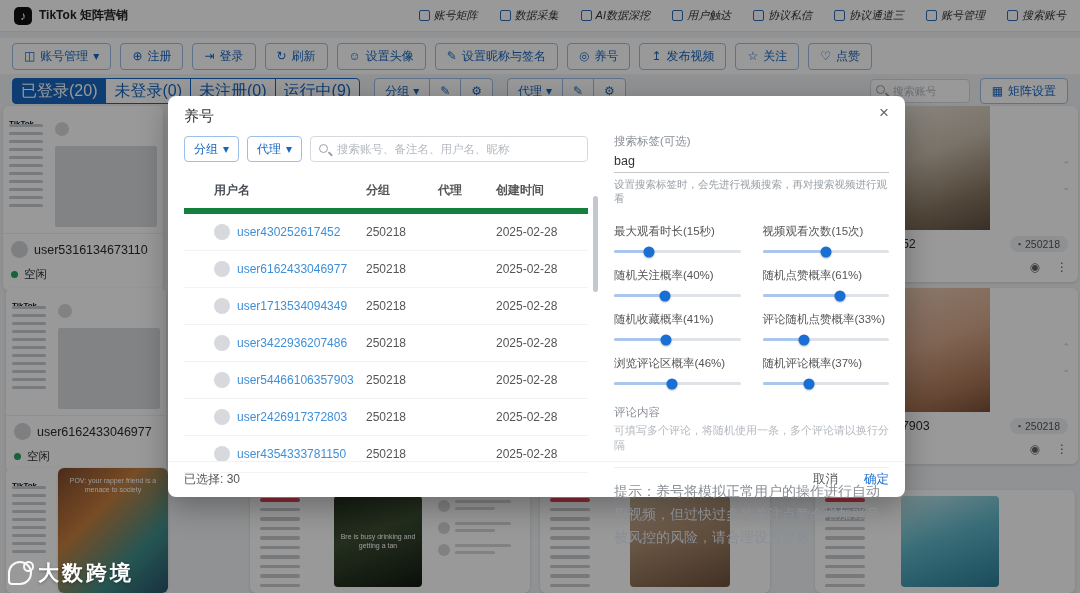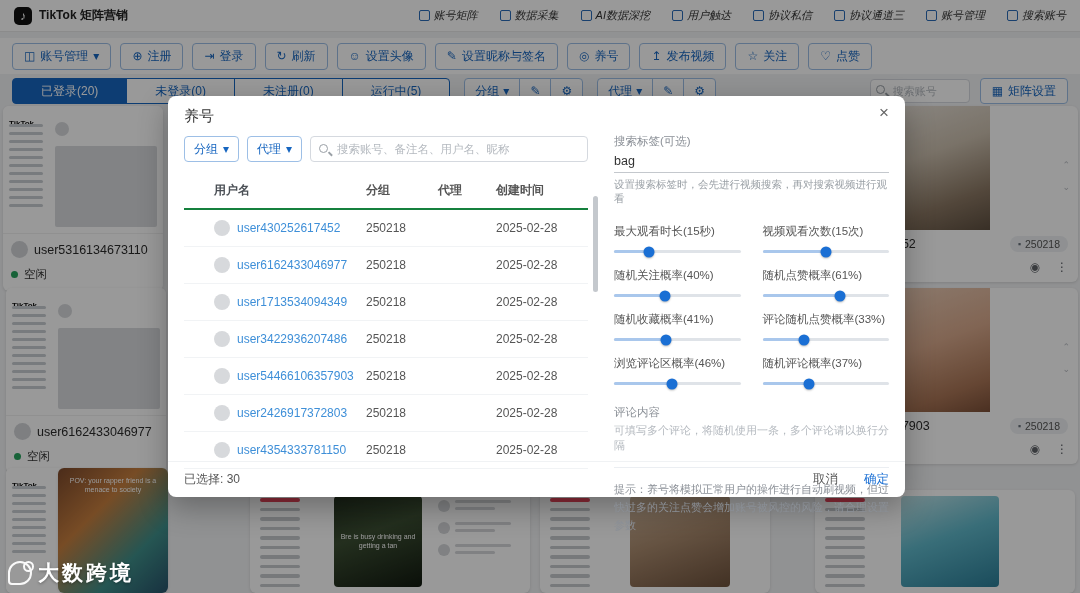--- a/index.html
+++ b/index.html
@@ -14,21 +14,21 @@
   .brand-name { font-size:12px; font-weight:bold; color:#222; }
   .hdr-nav { margin-left:auto; display:flex; gap:22px;font-style:italic; }
   .nav-item { display:flex; align-items:center; gap:4px; font-size:11px; color:#333; cursor:pointer; }
   .nav-ic { width:11px; height:11px; border:1.5px solid #2b6cb8; border-radius:2px; display:inline-block; }
 
   .toolbar { position:absolute; top:38px; left:0; right:0; height:36px; background:#fff; display:flex; align-items:center; gap:9px; padding:0 12px; }
   .tb-btn { height:27px; display:flex; align-items:center; gap:5px; padding:0 11px; border:1px solid #9dbfe6; border-radius:4px; background:#fff; color:#1766c0; font-size:12px; cursor:pointer; white-space:nowrap; }
   .tb-ic { font-size:12px; line-height:1; }
 
   .tabbar { position:absolute; top:78px; left:0; right:0; height:26px; display:flex; align-items:center; padding:0 12px; gap:0; }
-  .tab { height:26px; padding:0 28px; border:1px solid #1766c0; background:#fff; color:#1766c0; font-size:12px; display:flex; align-items:center; cursor:pointer; margin-left:-1px; }
+  .tab { height:26px; padding:0 8px; border:1px solid #1766c0; background:#fff; color:#1766c0; font-size:16px; display:flex; align-items:center; cursor:pointer; margin-left:-1px; }
   .tab.first { border-radius:4px 0 0 4px; margin-left:0; }
   .tab.last { border-radius:0 4px 4px 0; }
   .tab.active { background:#1766c0; color:#fff; }
   .tgroup { display:flex; margin-left:14px; }
   .tg-btn { height:26px; padding:0 10px; border:1px solid #9dbfe6; background:#fff; color:#1766c0; font-size:12px; display:flex; align-items:center; gap:4px; cursor:pointer; margin-left:-1px; }
   .tg-btn.first { border-radius:4px 0 0 4px; margin-left:0; }
   .tg-btn.last { border-radius:0 4px 4px 0; }
   .tab-right { margin-left:auto; display:flex; align-items:center; gap:10px; }
   .srch { position:relative; }
   .srch input { width:100px; height:24px; border:1px solid #d5d9df; border-radius:4px; padding:0 6px 0 22px; font-size:11px; color:#333; background:#fff; outline:none; }
@@ -93,21 +93,21 @@
   .m-body { position:absolute; left:16px; right:16px; top:36px; bottom:38px; display:flex; gap:26px; }
   .m-left { width:404px; flex:0 0 auto; position:relative; }
   .m-right { flex:1; position:relative; }
 
   .f-row { display:flex; gap:8px; margin-top:4px; }
   .dd-btn { height:26px; padding:0 9px; border:1px solid #9dbfe6; border-radius:4px; color:#1766c0; background:#fff; font-size:12px; display:flex; align-items:center; gap:5px; cursor:pointer; }
   .m-srch { position:relative; flex:1; }
   .m-srch input { width:100%; height:26px; border:1px solid #d5d9df; border-radius:4px; padding:0 8px 0 26px; font-size:11.5px; color:#333; outline:none; }
   .m-srch .srch-ic { top:8px; left:9px; }
 
-  .t-head { display:flex; align-items:center; margin-top:16px; padding:4px 0 9px; border-bottom:2px solid #15803d; font-size:12px; color:#4a4f55; font-weight:bold; }
+  .t-head { display:flex; align-items:center; margin-top:16px; padding:4px 0 9px; border-bottom:6px solid #15803d; font-size:12px; color:#4a4f55; font-weight:bold; }
   .t-row { display:flex; align-items:center; height:37px; border-bottom:1px solid #f1f3f5; font-size:12px; }
   .c-cb { width:30px; flex:0 0 auto; }
   .c-name { flex:1; display:flex; align-items:center; gap:7px; min-width:0; }
   .c-grp { width:72px; flex:0 0 auto; color:#555; }
   .c-prx { width:58px; flex:0 0 auto; color:#555; }
   .c-dat { width:92px; flex:0 0 auto; color:#555; }
   .cb { width:13px; height:13px; background:#5b5f63; border-radius:2.5px; position:relative; cursor:pointer; }
   .cb::after { content:"✓"; position:absolute; inset:0; color:#fff; font-size:9.5px; line-height:13px; text-align:center; }
   .row-ava { width:16px; height:16px; border-radius:50%; background:#d7d9dc; flex:0 0 auto; }
   .u-link { color:#3e8fd8; cursor:pointer; white-space:nowrap; overflow:hidden; text-overflow:ellipsis;text-align:right; }
@@ -120,21 +120,21 @@
   .sliders { display:grid; grid-template-columns:1fr 1fr; column-gap:22px; row-gap:15px; margin-top:18px; }
   .sld-label { font-size:11.5px; color:#555; }
   .sld-track { position:relative; height:3px; background:#dfe3e8; border-radius:2px; margin-top:11px; cursor:pointer; }
   .sld-fill { position:absolute; left:0; top:0; bottom:0; background:#a9c7ec; border-radius:2px; }
   .sld-thumb { position:absolute; top:50%; width:11px; height:11px; border-radius:50%; background:#1a6fd4; transform:translate(-50%,-50%); box-shadow:0 1px 2px rgba(0,0,0,.25); cursor:pointer; }
 
   .cmt-label { font-size:11.5px; color:#8a8f96; margin-top:20px; }
   .cmt-area { width:100%; height:34px; border:none; resize:none; outline:none; font-size:11px; color:#333; font-family:inherit; margin-top:3px; background:transparent; }
   .cmt-area::placeholder { color:#b4b9bf; }
   .m-divider { border-top:1px solid #ebeef2; margin-top:6px; }
-  .hint { font-size:11px; color:#8a8f96; line-height:1.65; margin-top:12px; }
+  .hint { font-size:14px; color:#8a8f96; line-height:1.65; margin-top:12px; }
 
   .m-foot { position:absolute; left:0; right:0; bottom:0; height:36px; display:flex; align-items:center; padding:0 16px; border-top:1px solid #f0f2f4; }
   .sel-txt { font-size:12px; color:#555; }
   .foot-btns { margin-left:auto; display:flex; gap:26px; }
   .btn-cancel { font-size:12.5px; color:#555; cursor:pointer; background:none; border:none; }
   .btn-ok { font-size:12.5px; color:#1a6fd4; cursor:pointer; background:none; border:none; }
 
   .watermark { position:absolute; left:8px; bottom:6px; z-index:20; display:flex; align-items:center; gap:6px; color:#fff; }
   .wm-logo { width:24px; height:24px; border:2.5px solid #fff; border-radius:50% 50% 50% 4px; position:relative; opacity:.95; }
   .wm-logo::after { content:""; position:absolute; right:-4px; top:-2px; width:7px; height:7px; border:2px solid #fff; border-radius:50%; background:transparent; }
@@ -229,21 +229,21 @@
     <button class="tb-btn">
         <span class="tb-ic">♡</span>
         <span>点赞</span>
       </button>
   </div>
 
   <div class="tabbar">
     <button class="tab first active">已登录(20)</button>
     <button class="tab">未登录(0)</button>
     <button class="tab">未注册(0)</button>
-    <button class="tab last">运行中(5)</button>
+    <button class="tab last">运行中(9)</button>
     <div class="tgroup">
       <button class="tg-btn first">
           <span>分组</span>
           <span>▾</span>
         </button>
       <button class="tg-btn">
           <span>✎</span>
         </button>
       <button class="tg-btn last">
           <span>⚙</span>

